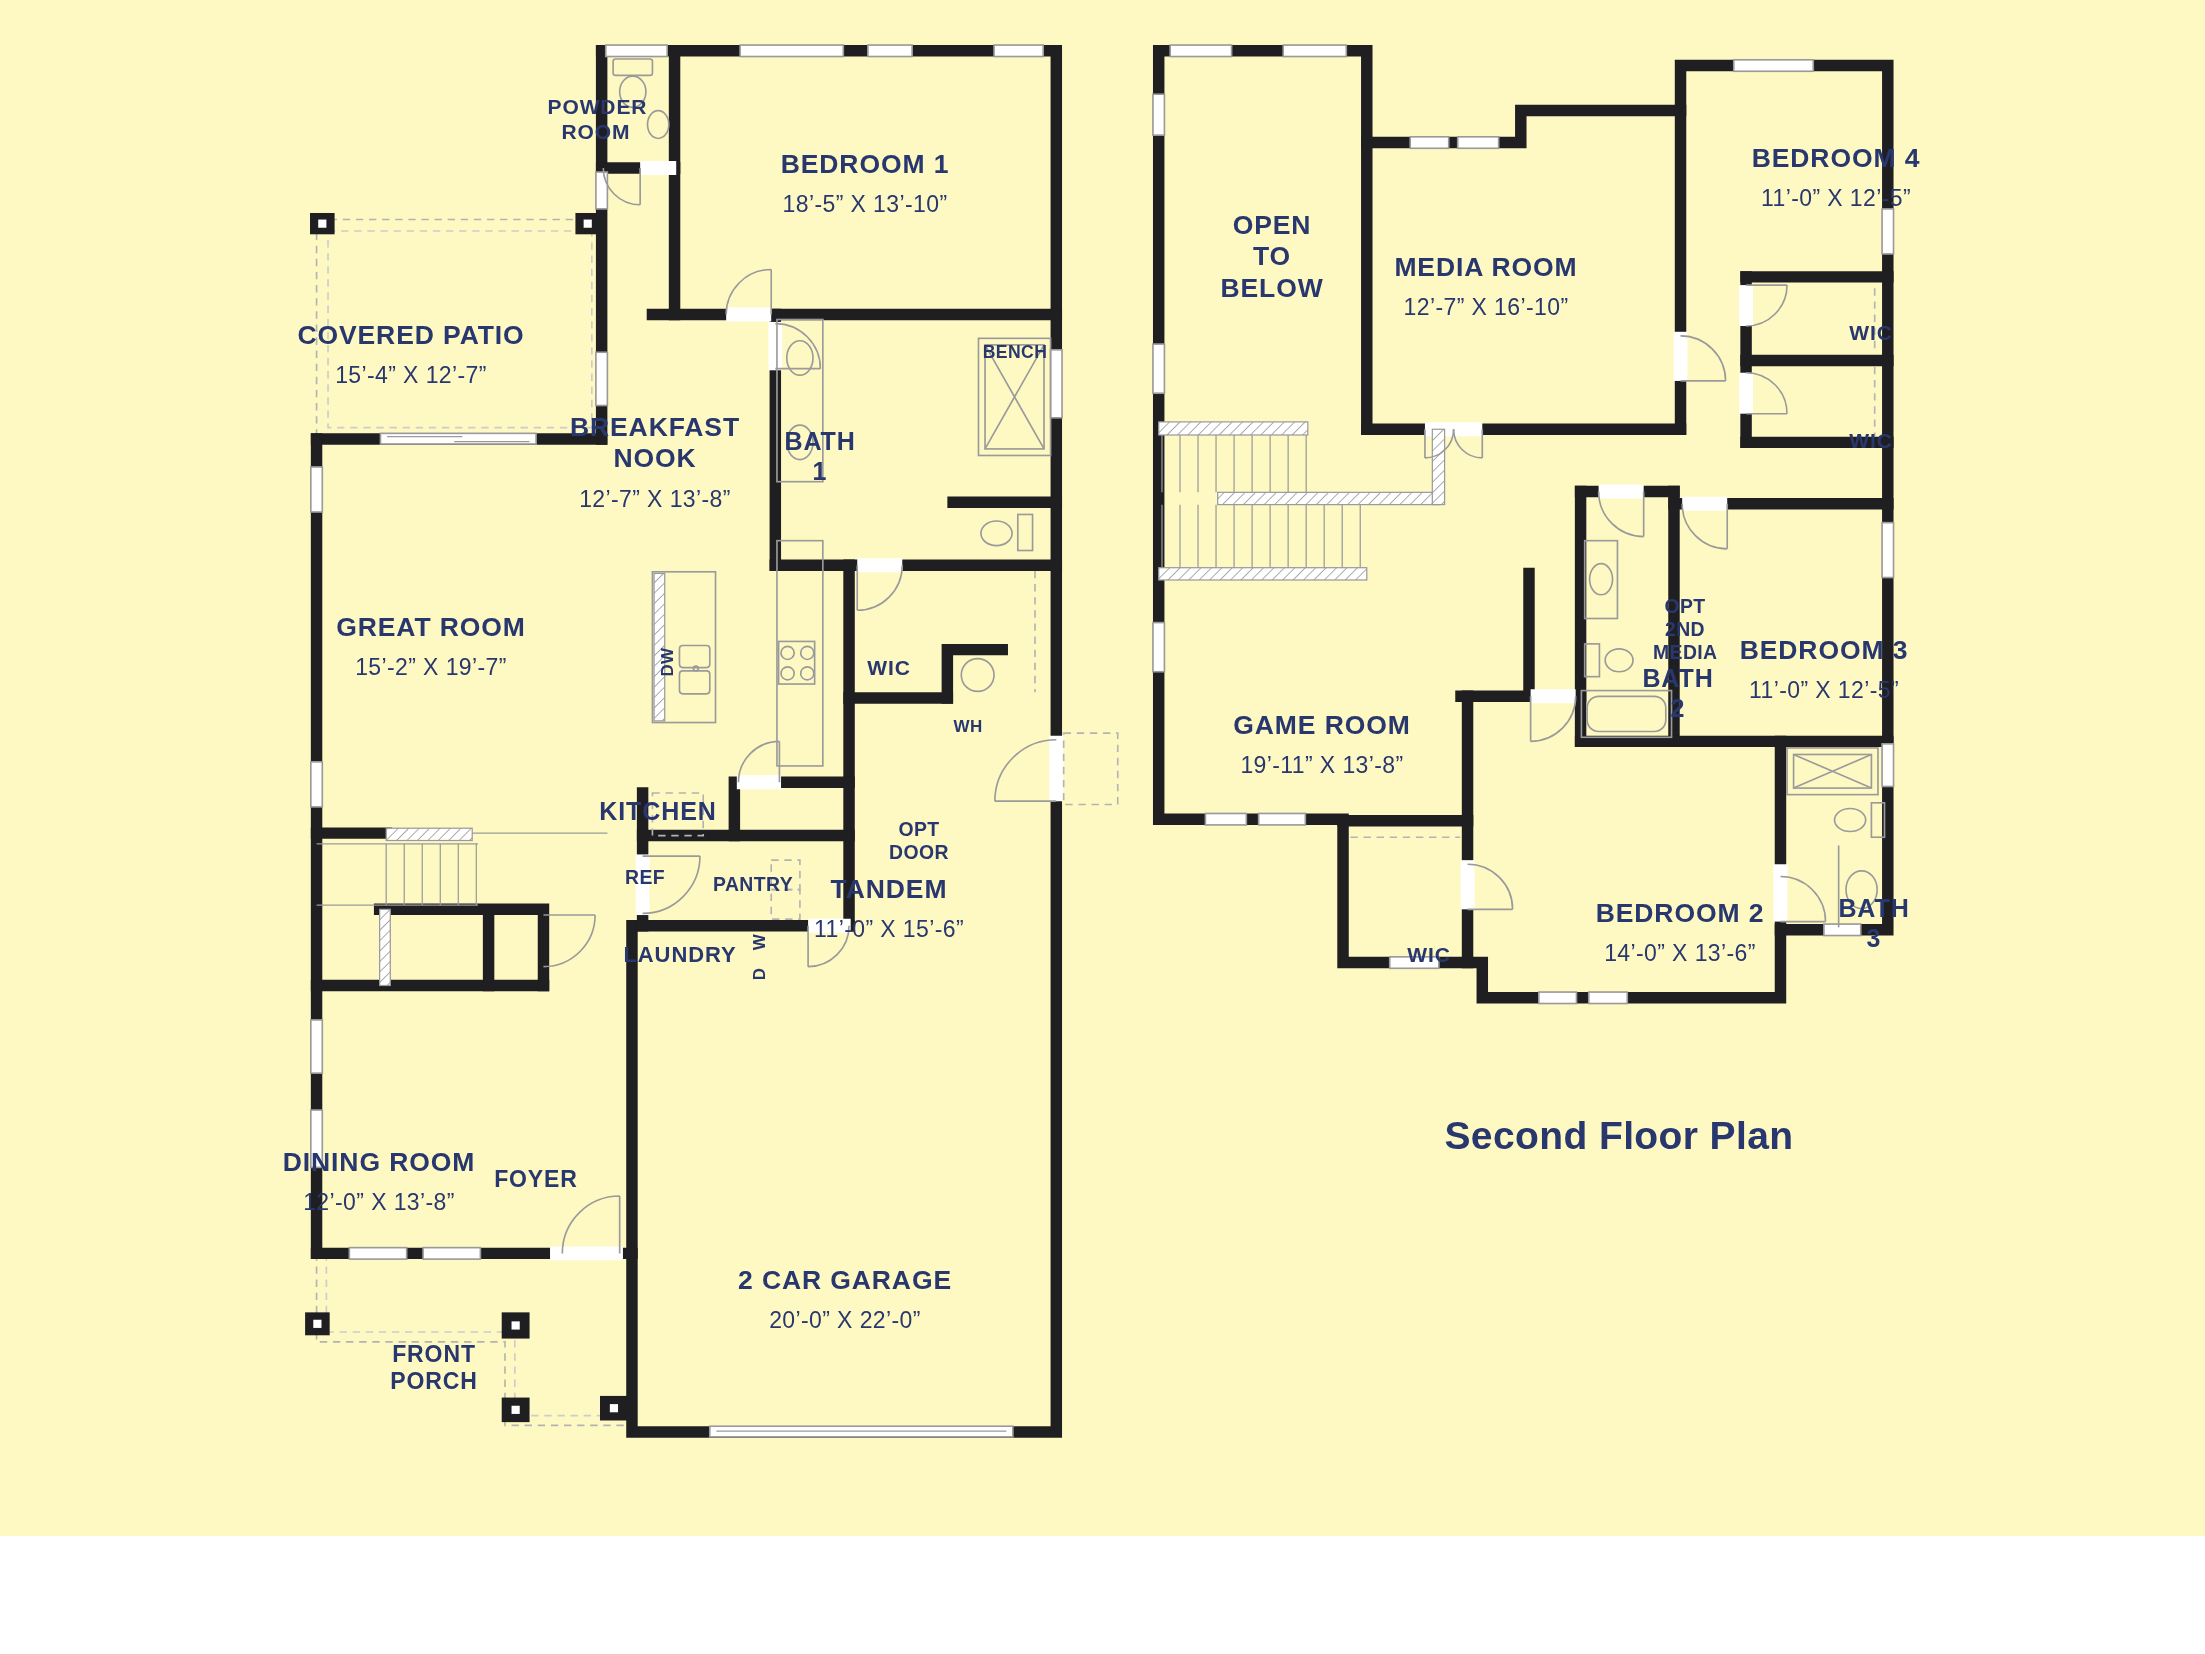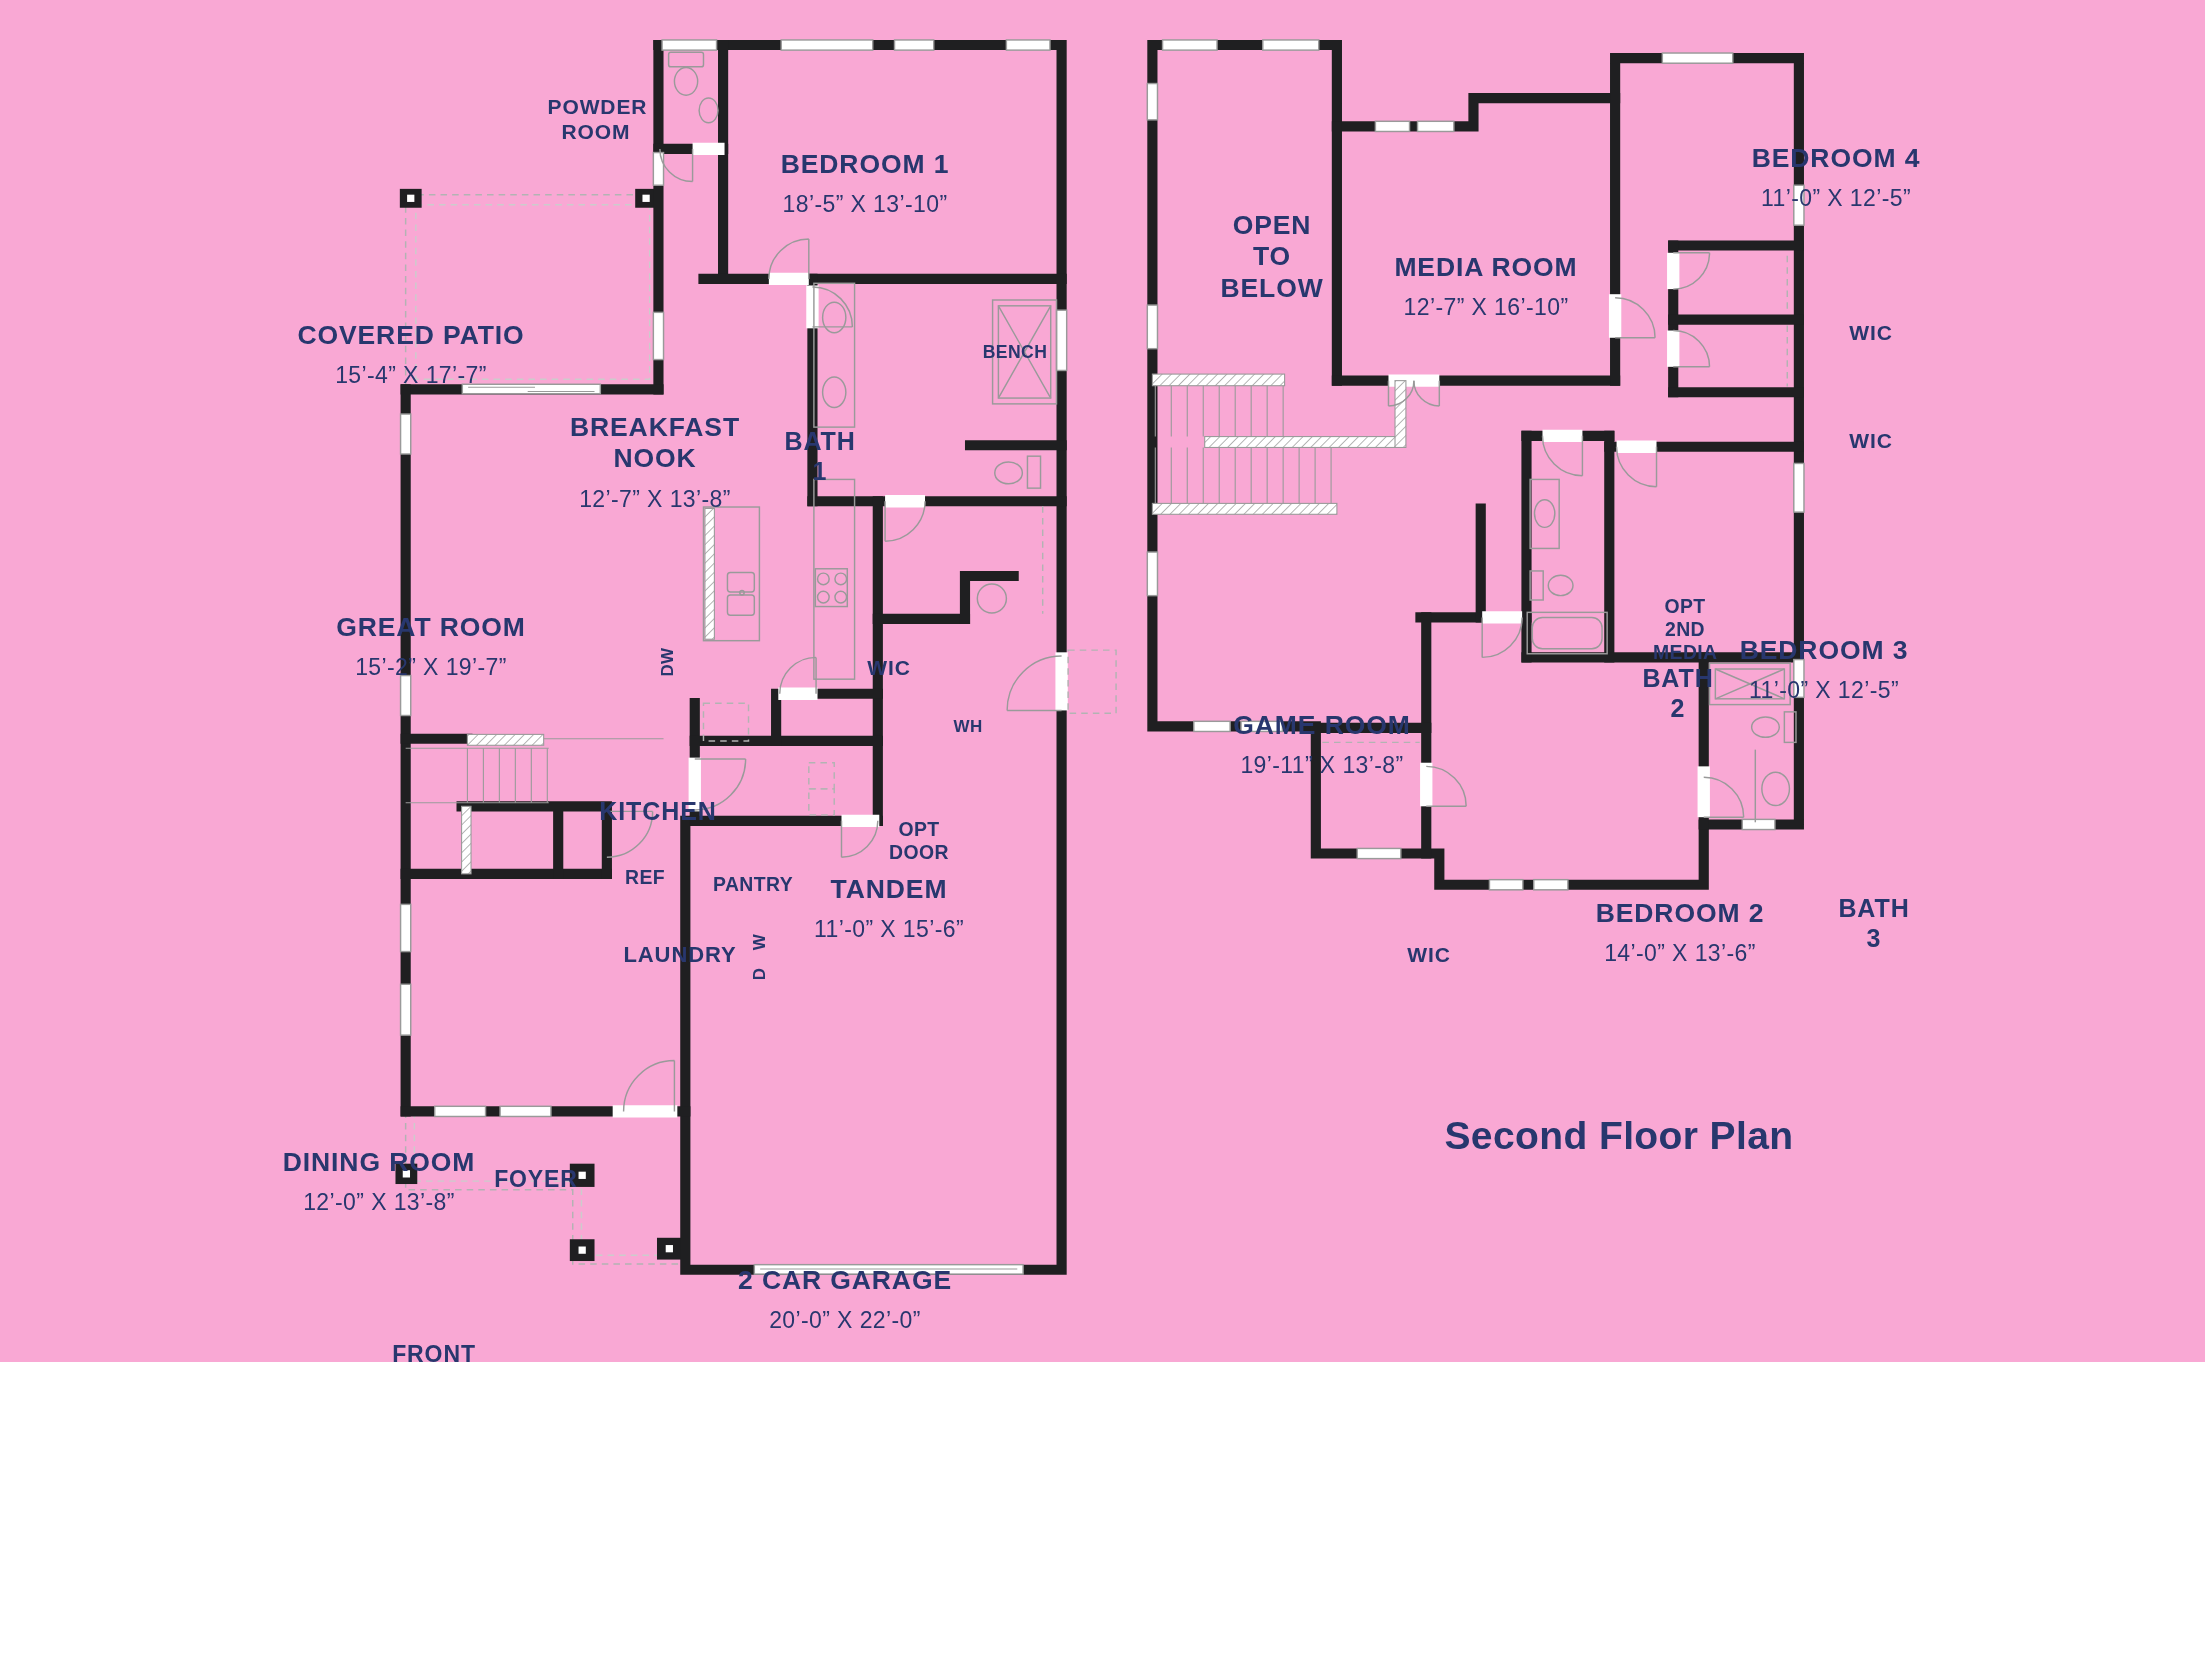--- a/index.html
+++ b/index.html
@@ -1,17 +1,17 @@
 <!DOCTYPE html>
 <html style="--navy: #28376e; --wall: #1f1f21; --line: #9a9a9a;font-size:14px"><head>
 <meta charset="utf-8">
 <style>
   :root{ --navy:#28376e; --wall:#1f1f21; --line:#9a9a9a; }
   html,body{margin:0;padding:0;background:#fff;}
-  #canvas{position:relative;width:2206px;height:1362px;background:#f9a8d4;overflow:hidden;
+  #canvas{position:relative;width:2206px;height:1536px;background:#fef9c3;overflow:hidden;
           font-family:"Liberation Sans",sans-serif;}
   #plan-svg{position:absolute;left:0;top:0;width:100%;height:100%;}
 
   .wall{fill:none;stroke:var(--wall);stroke-width:14;stroke-linecap:square}
   .erase{fill:none;stroke:#fff;stroke-width:17;stroke-linecap:butt}
   .thin{fill:none;stroke:var(--line);stroke-width:2}
   .thin15{fill:none;stroke:var(--line);stroke-width:1.5}
   .dash{fill:none;stroke:#b3b3b3;stroke-width:2;stroke-dasharray:9 7}
   .win{fill:#fff;stroke:var(--line);stroke-width:2}
   .post{fill:var(--wall)}
@@ -288,21 +288,21 @@
 
   <div class="lbl wrap fs24" style="left:596px;top:120px;width:97px">
     <div class="name">POWDER ROOM</div>
   </div>
   <div class="lbl" style="left:865px;top:184px">
     <div class="name">BEDROOM 1</div>
     <div class="dims">18’-5” X 13’-10”</div>
   </div>
   <div class="lbl" style="left:411px;top:355px">
     <div class="name">COVERED PATIO</div>
-    <div class="dims">15’-4” X 17’-7”</div>
+    <div class="dims">15’-4” X 12’-7”</div>
   </div>
   <div class="lbl wrap" style="left:655px;top:462px;width:212px">
     <div class="name">BREAKFAST NOOK</div>
     <div class="dims">12’-7” X 13’-8”</div>
   </div>
   <div class="lbl wrap fs28" style="left:820px;top:456px;width:71px">
     <div class="name">BATH 1</div>
   </div>
   <div class="lbl fs20" style="left:1015px;top:352px">
     <div class="name">BENCH</div>

